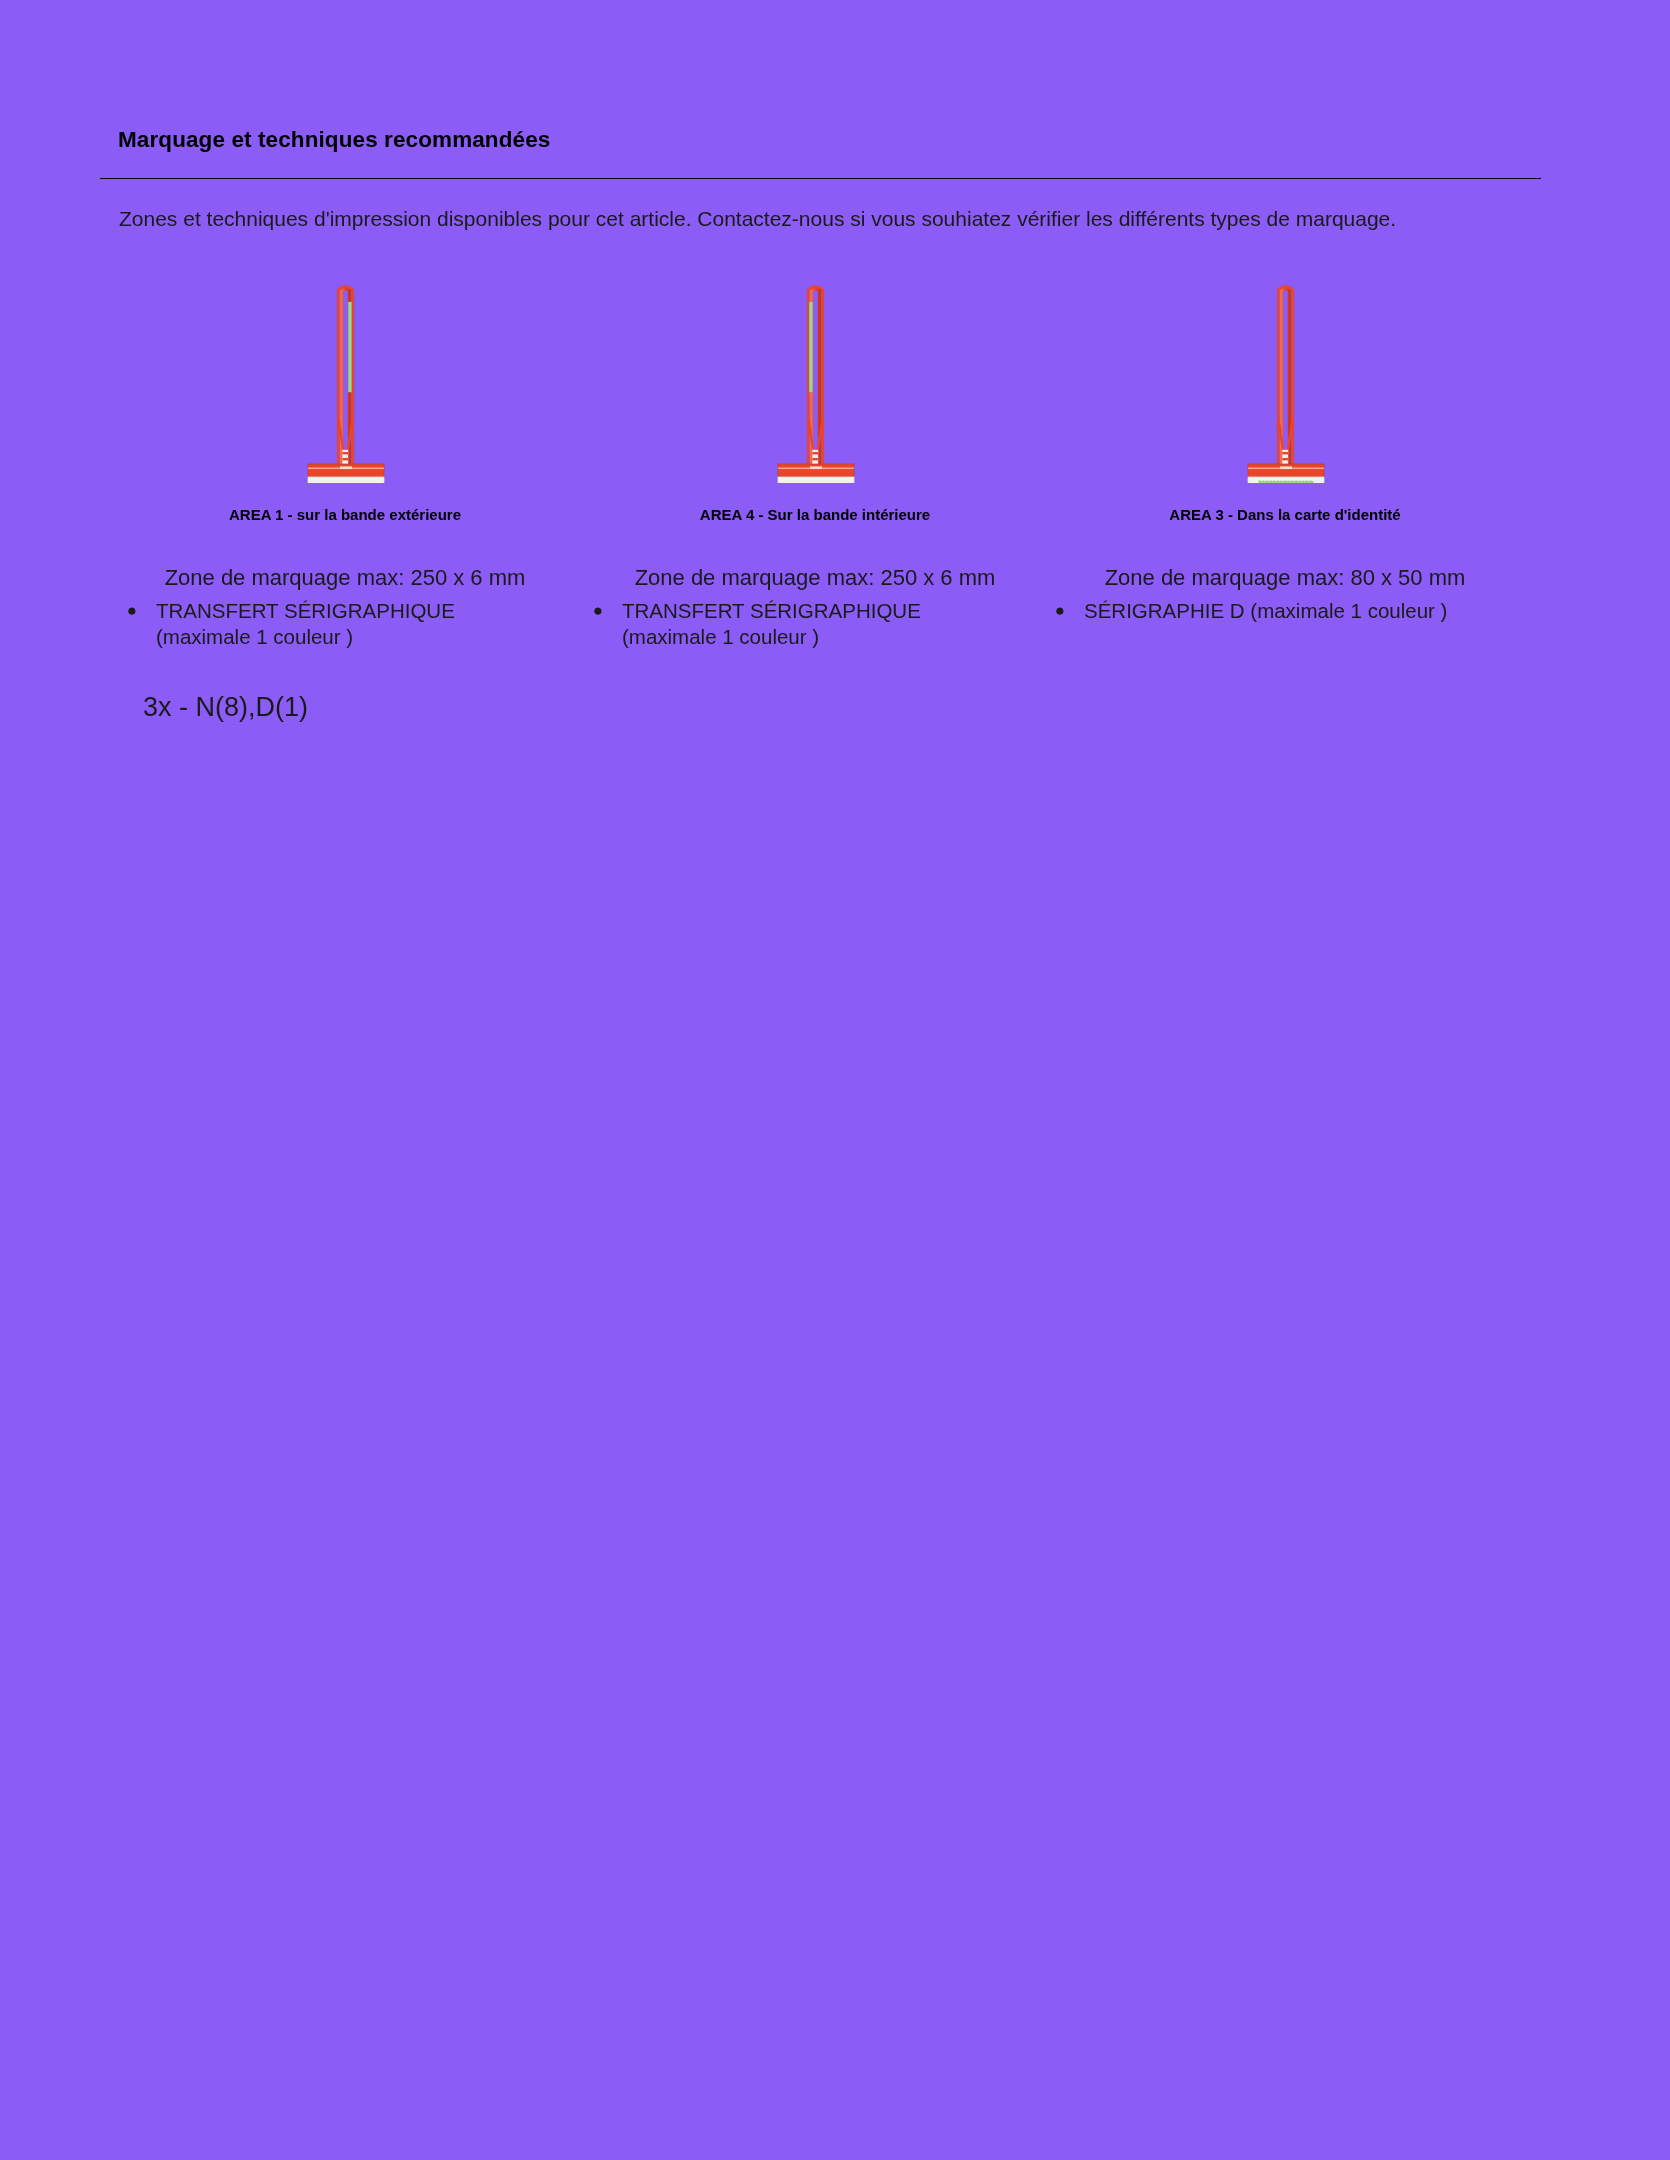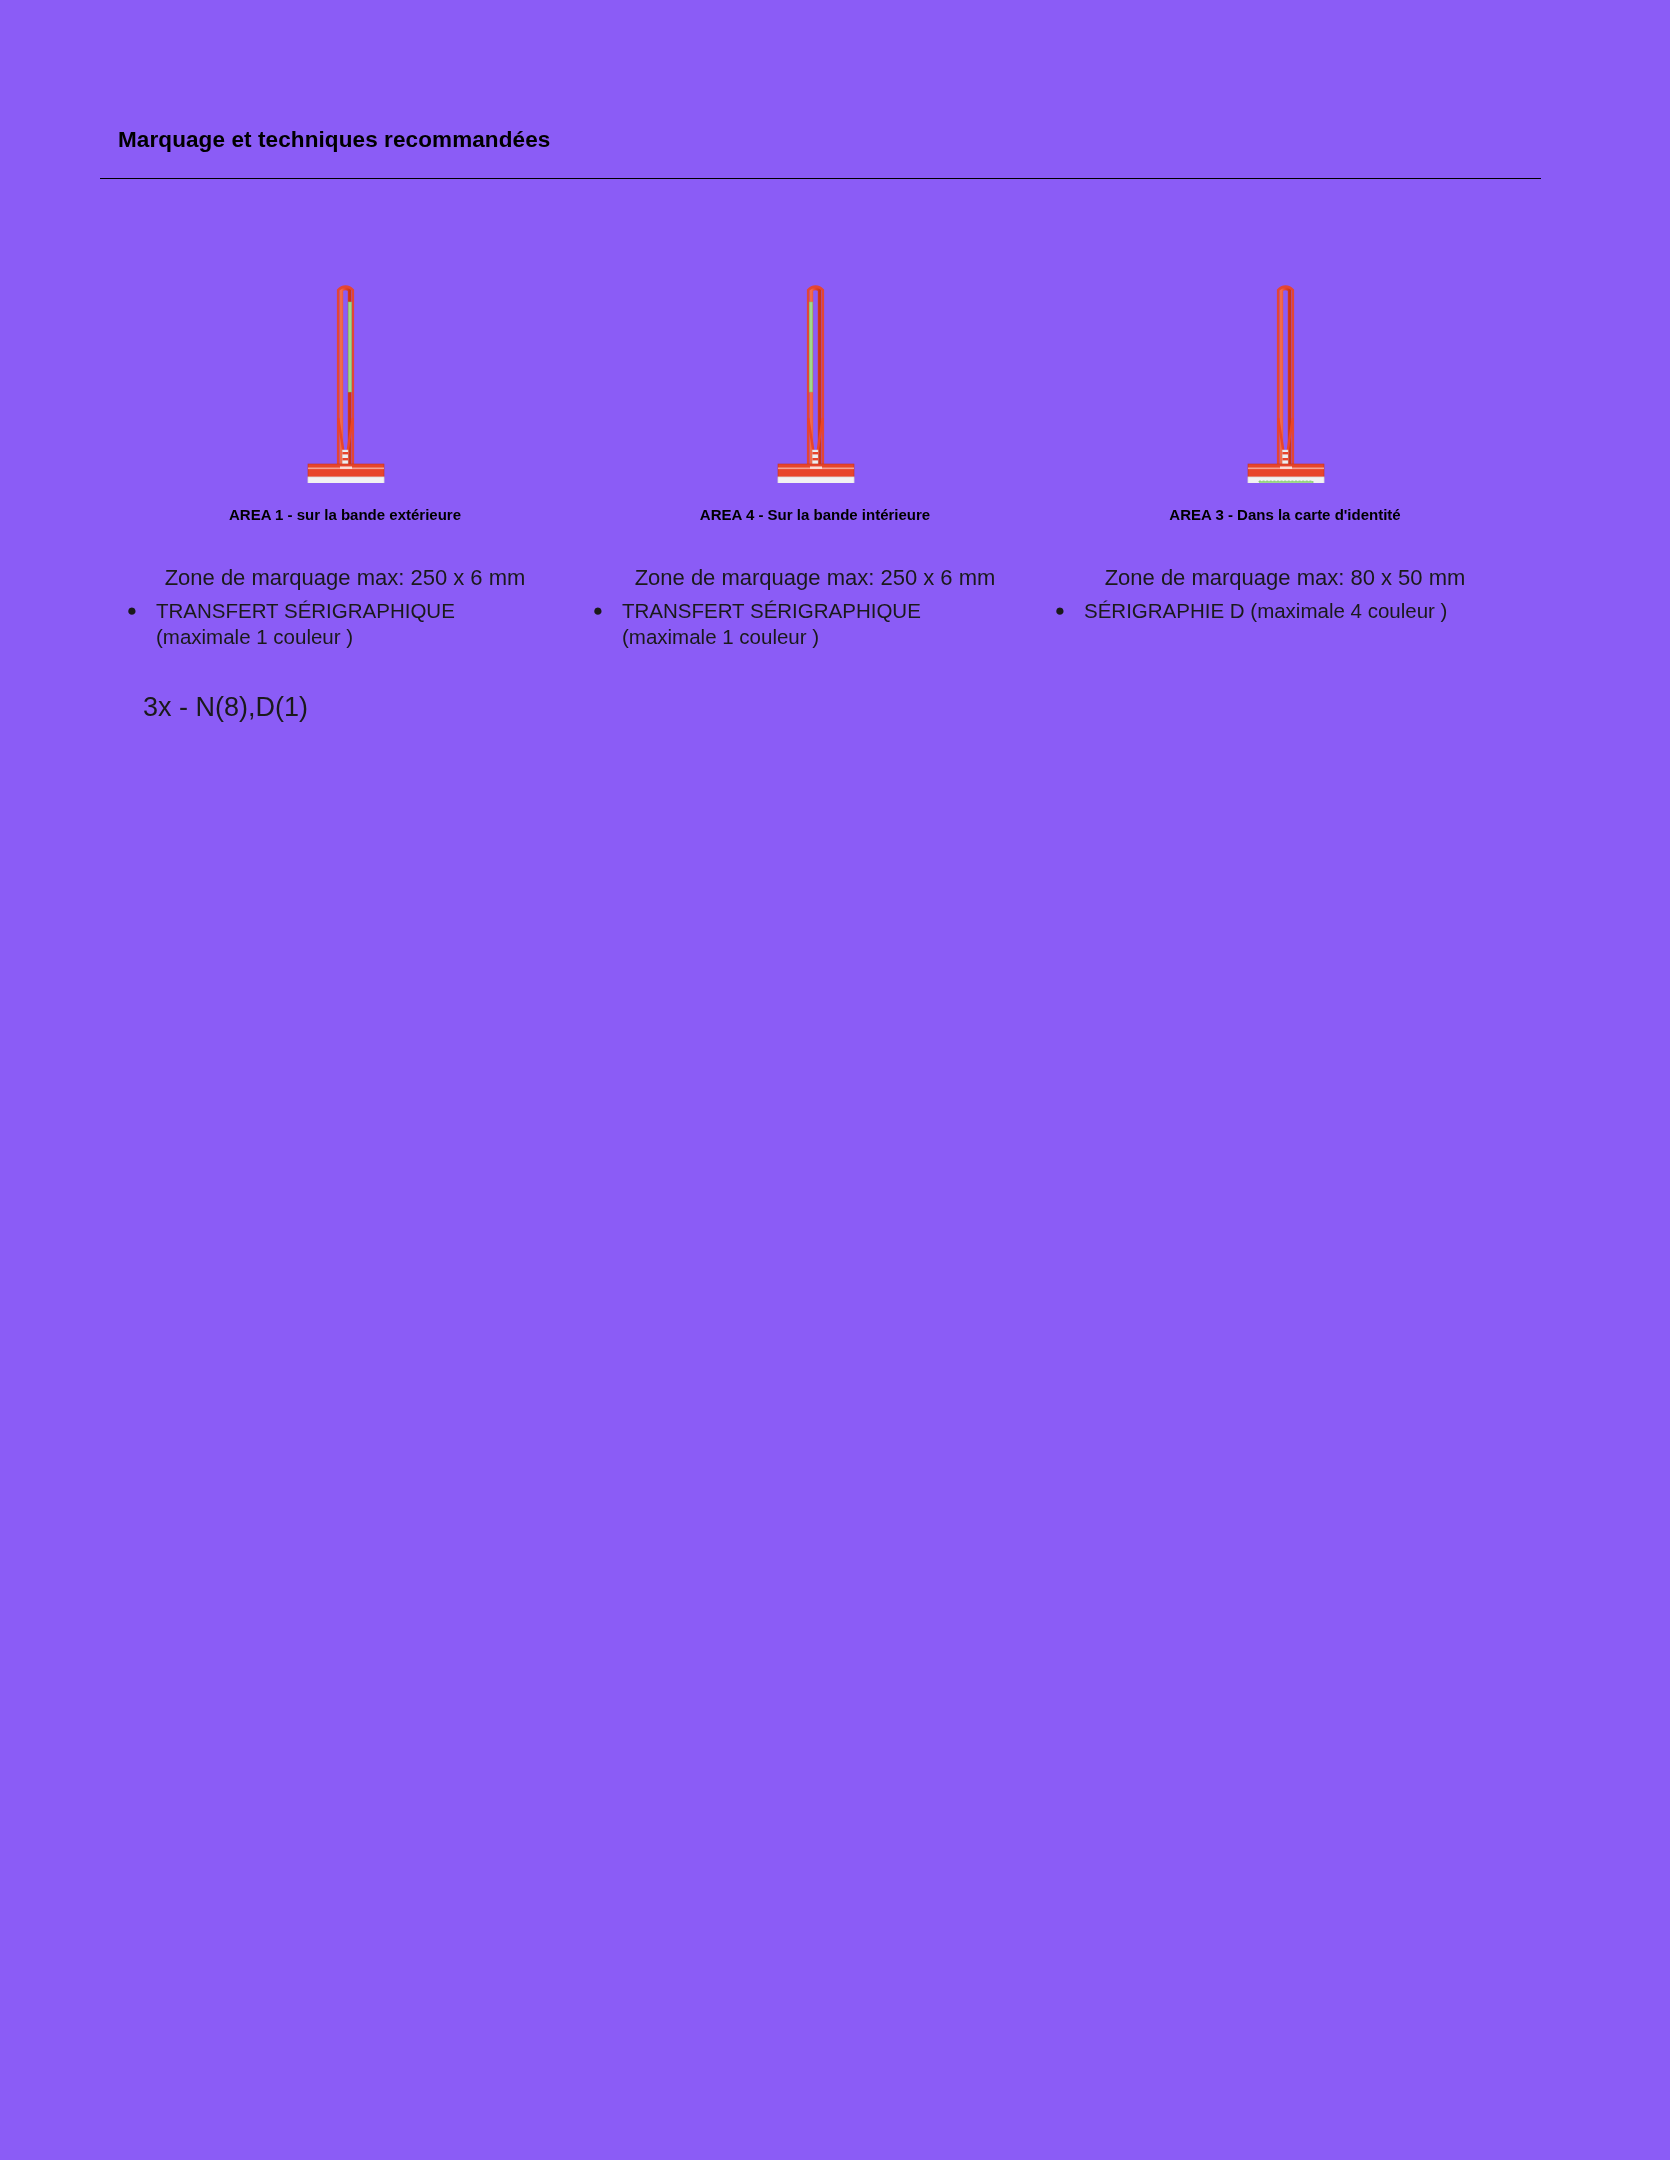--- a/index.html
+++ b/index.html
@@ -164,20 +164,21 @@
   }
 </style>
 </head>
 <body>
 
 <div class="page">
 
   <div class="section-title">Marquage et techniques recommandées</div>
   <div class="title-rule"></div>
 
+  <div class="intro">Zones et techniques d'impression disponibles pour cet article. Contactez-nous si vous souhiatez vérifier les différents types de marquage.</div>
 
   <div class="columns">
 
     <div class="col col-1">
       <div class="art">
         <svg width="120" height="215" viewBox="0 0 120 215" xmlns="http://www.w3.org/2000/svg">
           <defs>
             <linearGradient id="redA" x1="0" y1="0" x2="1" y2="0">
               <stop offset="0%" stop-color="#F06A4C"></stop>
               <stop offset="45%" stop-color="#E8452A"></stop>
@@ -277,21 +278,21 @@
           <rect x="34" y="213" width="54" height="24" fill="#9FD98C"></rect>
           <rect x="34" y="213" width="54" height="24" fill="none" stroke="#7DC268" stroke-width="0.7" stroke-dasharray="2 1.6"></rect>
           <rect x="55" y="198.4" width="12" height="2.4" fill="#FFFFFF" opacity="0.75"></rect>
         </svg>
       </div>
       <div class="area-head">AREA 3 - Dans la carte d'identité</div>
       <div class="zone-line">Zone de marquage max: 80 x 50 mm</div>
       <ul class="tech-list">
         <li class="tech-item">
           <span class="bullet">●</span>
-          <span class="tech-text">SÉRIGRAPHIE D (maximale 4 couleur )</span>
+          <span class="tech-text">SÉRIGRAPHIE D (maximale 1 couleur )</span>
         </li>
       </ul>
     </div>
 
   </div>
 
   <div class="footer-code">3x - N(8),D(1)</div>
 
 </div>
 

